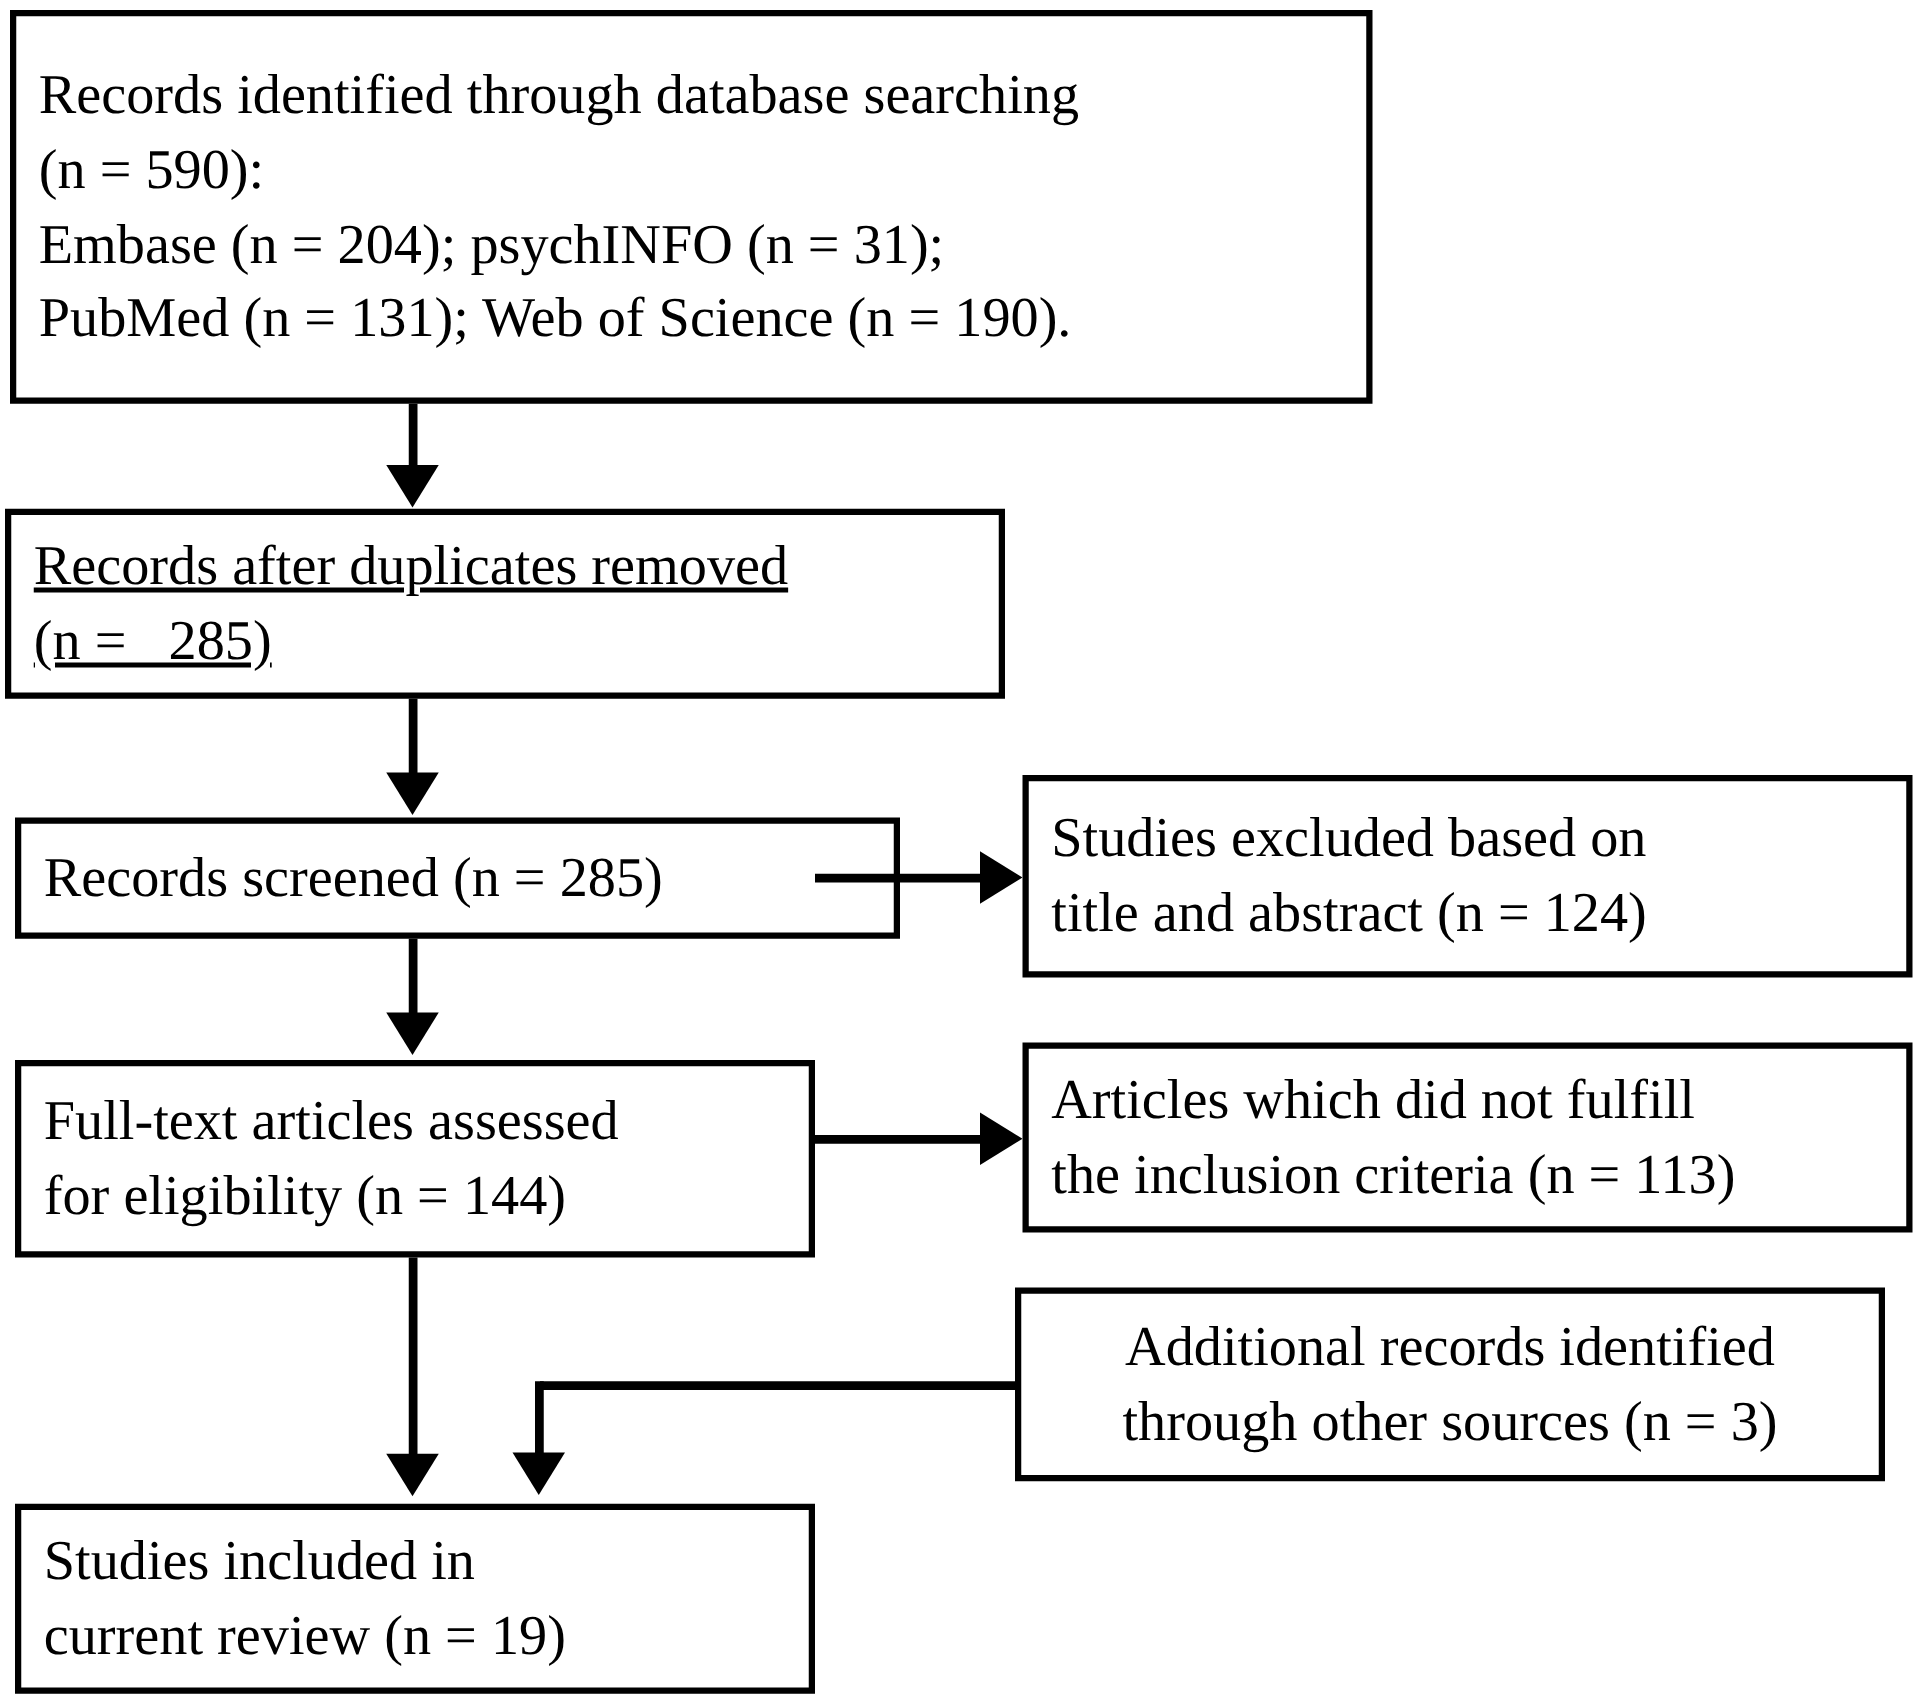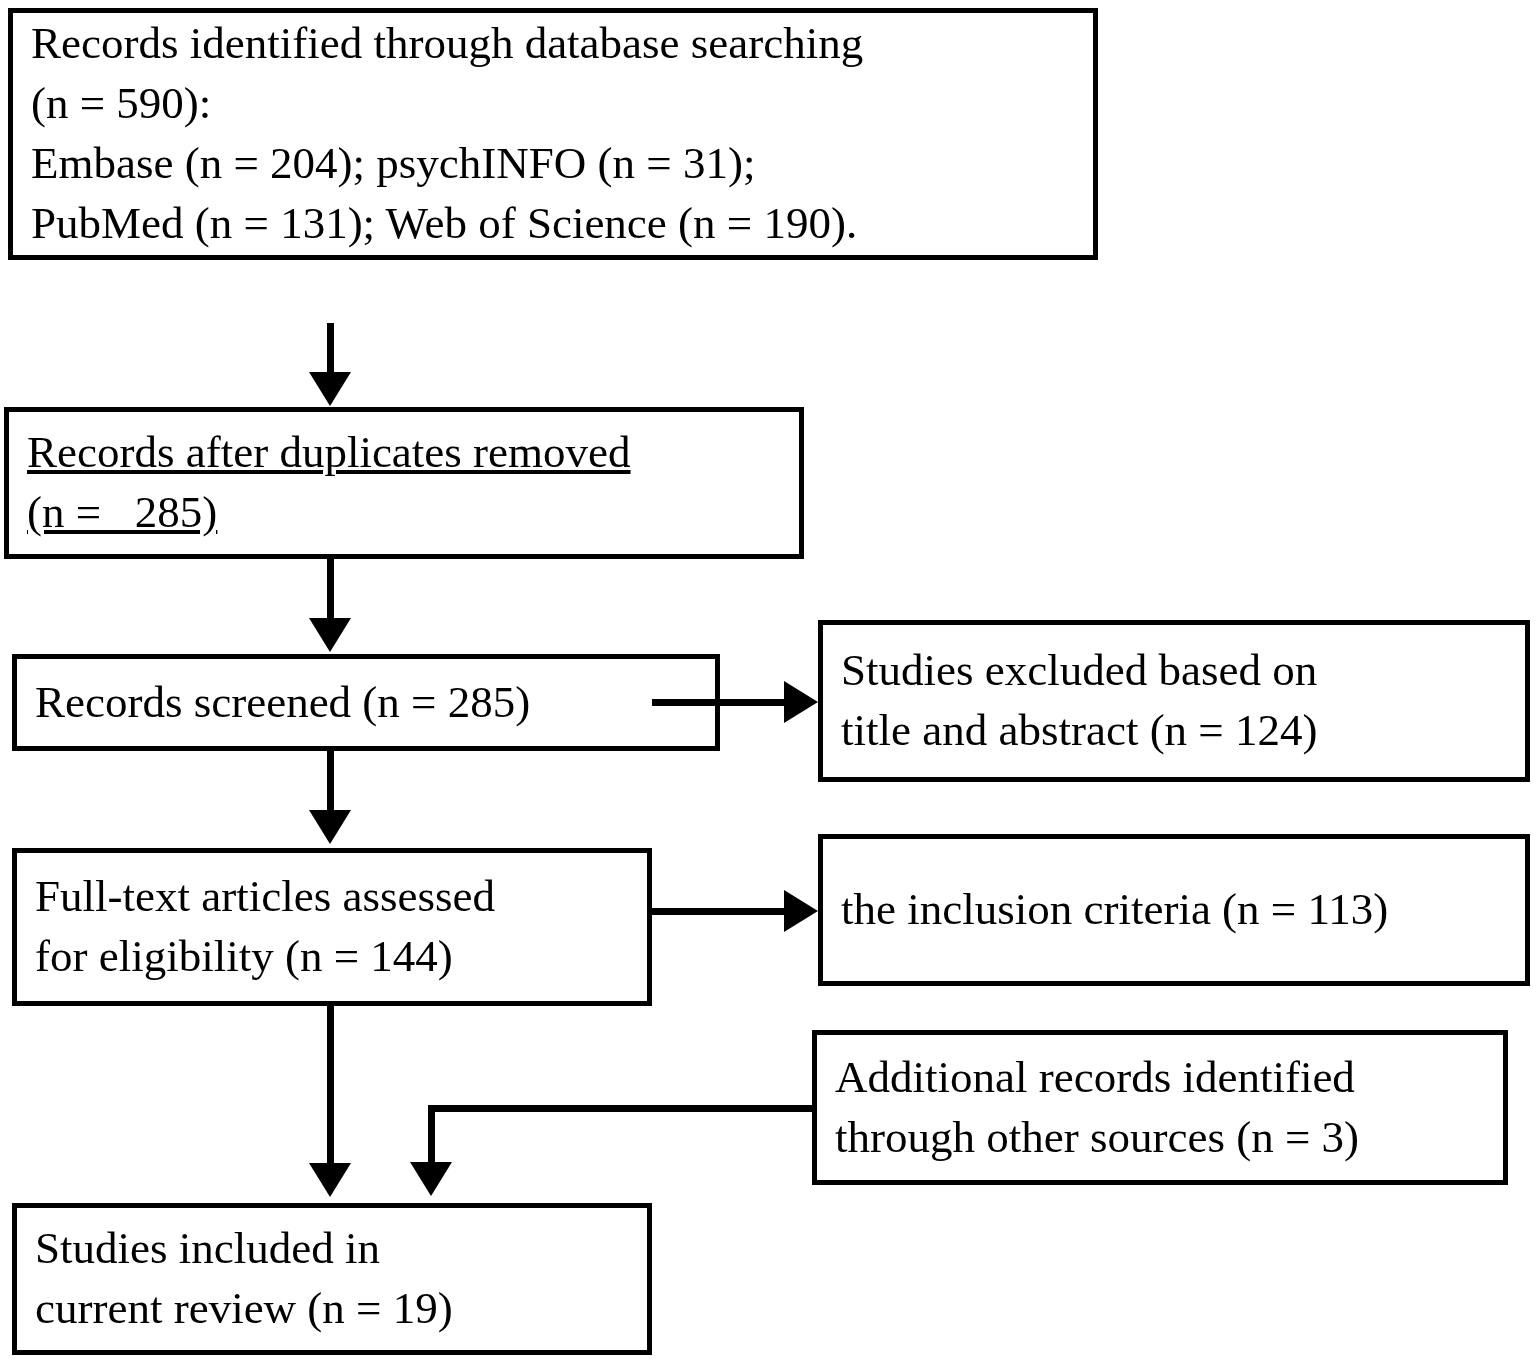--- a/index.html
+++ b/index.html
@@ -27,27 +27,27 @@
     flex-direction: column;
     justify-content: center;
     padding: 6px 18px;
   }
   .box .line {
     font-size: 45px;
     line-height: 1.33;
     white-space: pre;
   }
   
-  #box-identified { left: 8px;   top: 8px;    width: 1090px; height: 252px; }
+  #box-identified { left: 8px;   top: 8px;    width: 1090px; height: 315px; }
   #box-duplicates { left: 4px;   top: 407px;  width: 800px;  height: 152px; text-decoration: underline; }
   #box-screened   { left: 12px;  top: 654px;  width: 708px;  height: 97px;  justify-content: center; }
   #box-excluded   { left: 818px; top: 620px;  width: 712px;  height: 162px; }
   #box-fulltext   { left: 12px;  top: 848px;  width: 640px;  height: 158px; }
   #box-notfulfill { left: 818px; top: 834px;  width: 712px;  height: 152px; }
-  #box-additional { left: 812px; top: 1030px; width: 696px;  height: 155px; }
+  #box-additional { left: 812px; top: 1030px; width: 696px;  height: 155px; align-items: center; }
   #box-included   { left: 12px;  top: 1203px; width: 640px;  height: 152px; }
 
   
   .conn {
     position: absolute;
     background: #000000;
   }
   .vline { width: 7px; }
   .hline { height: 7px; }
   .arrow-down {
@@ -105,20 +105,21 @@
 
   <div class="box" id="box-fulltext">
     <div class="line">Full-text articles assessed</div>
     <div class="line">for eligibility (n = 144)</div>
   </div>
 
   <div class="conn hline" style="left:652px; top:908px; width:138px;"></div>
   <div class="arrow-right" style="left:784px; top:890px;"></div>
 
   <div class="box" id="box-notfulfill">
+    <div class="line">Articles which did not fulfill</div>
     <div class="line">the inclusion criteria (n = 113)</div>
   </div>
 
   <div class="box" id="box-additional">
     <div class="line">Additional records identified</div>
     <div class="line">through other sources (n = 3)</div>
   </div>
 
   <div class="conn hline" style="left:432px; top:1105px; width:384px;"></div>
   <div class="conn vline" style="left:428px; top:1105px; height:60px;"></div>

